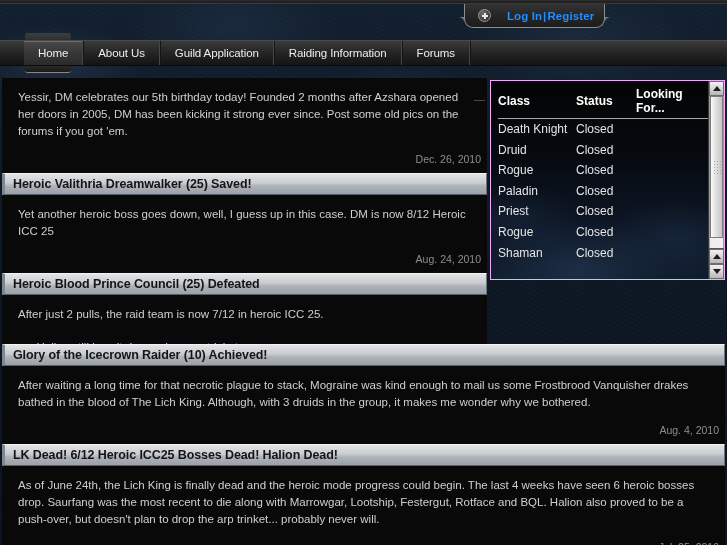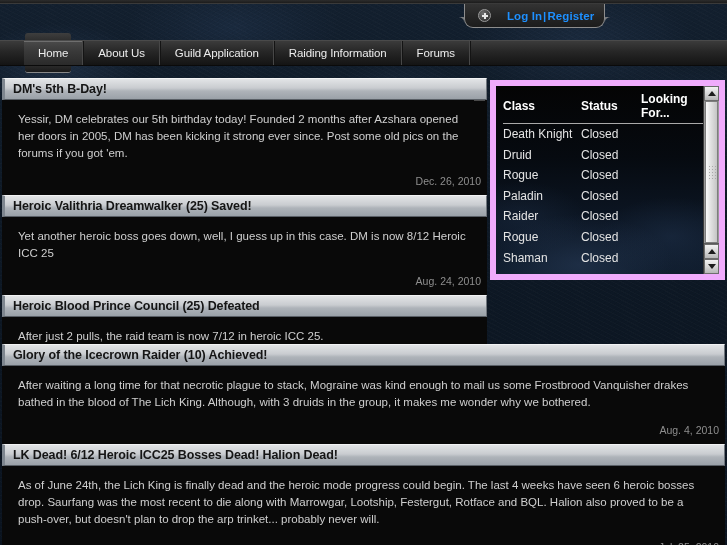--- a/index.html
+++ b/index.html
@@ -228,21 +228,21 @@
   }
 
   
   .recruit-panel {
     position: absolute;
     top: 2px;
     left: 490px;
     width: 235px;
     height: 200px;
     background: #050505;
-    border: 6px solid #f0abfc;
+    border: 1px solid #f0abfc;
     display: flex;
     overflow: hidden;
   }
   .recruit-inner {
     position: relative;
     flex: 1;
     padding: 5px 0 0 7px;
     background:
       radial-gradient(ellipse 130px 70px at 40% 95%, rgba(50,72,105,0.40), transparent 72%),
       radial-gradient(ellipse 100px 55px at 85% 80%, rgba(42,64,96,0.32), transparent 72%),
@@ -367,21 +367,20 @@
   <div class="nav-fill"></div>
 </div>
 
 <div class="edge-line"></div>
 
 <div class="content">
 
   <div class="posts-col">
 
     <div class="post">
-      <div class="post-title">DM's 5th B-Day!</div>
       <div class="post-body">
         <p>Yessir, DM celebrates our 5th birthday today! Founded 2 months after Azshara opened her doors in 2005, DM has been kicking it strong ever since. Post some old pics on the forums if you got 'em.</p>
       </div>
       <div class="post-date">Dec. 26, 2010</div>
     </div>
 
     <div class="post">
       <div class="post-title">Heroic Valithria Dreamwalker (25) Saved!</div>
       <div class="post-body">
         <p>Yet another heroic boss goes down, well, I guess up in this case. DM is now 8/12 Heroic ICC 25</p>
@@ -445,21 +444,21 @@
             <td>Rogue</td>
             <td class="status-closed">Closed</td>
             <td></td>
           </tr>
           <tr>
             <td>Paladin</td>
             <td class="status-closed">Closed</td>
             <td></td>
           </tr>
           <tr>
-            <td>Raider</td>
+            <td>Priest</td>
             <td class="status-closed">Closed</td>
             <td></td>
           </tr>
           <tr>
             <td>Rogue</td>
             <td class="status-closed">Closed</td>
             <td></td>
           </tr>
           <tr>
             <td>Shaman</td>

